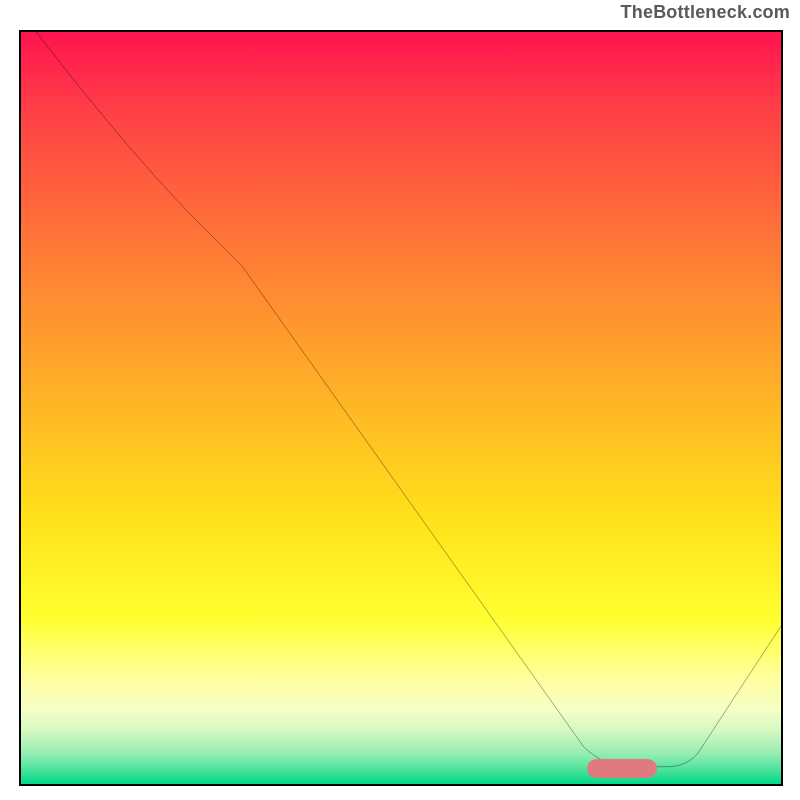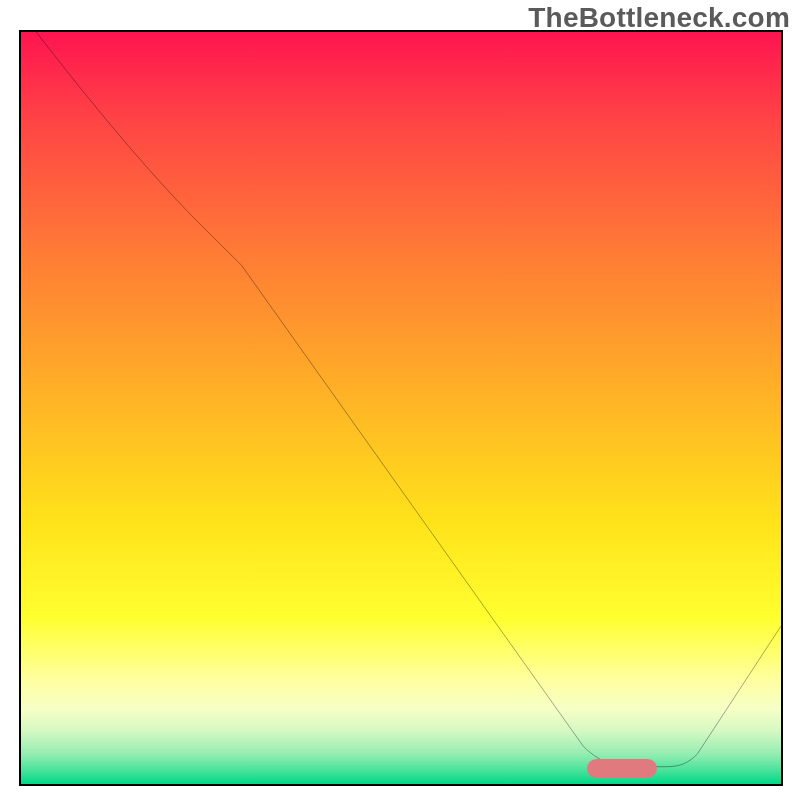--- a/index.html
+++ b/index.html
@@ -12,21 +12,21 @@
   }
   .container {
     position: relative;
     width: 800px;
     height: 800px;
   }
   .watermark {
     position: absolute;
     top: 2px;
     right: 10px;
-    font-size: 28px;
+    font-size: 18px;
     font-weight: bold;
     color: #5a5a5a;
     letter-spacing: 0.2px;
   }
   .chart-frame {
     position: absolute;
     left: 19px;
     top: 30px;
     width: 764px;
     height: 756px;

